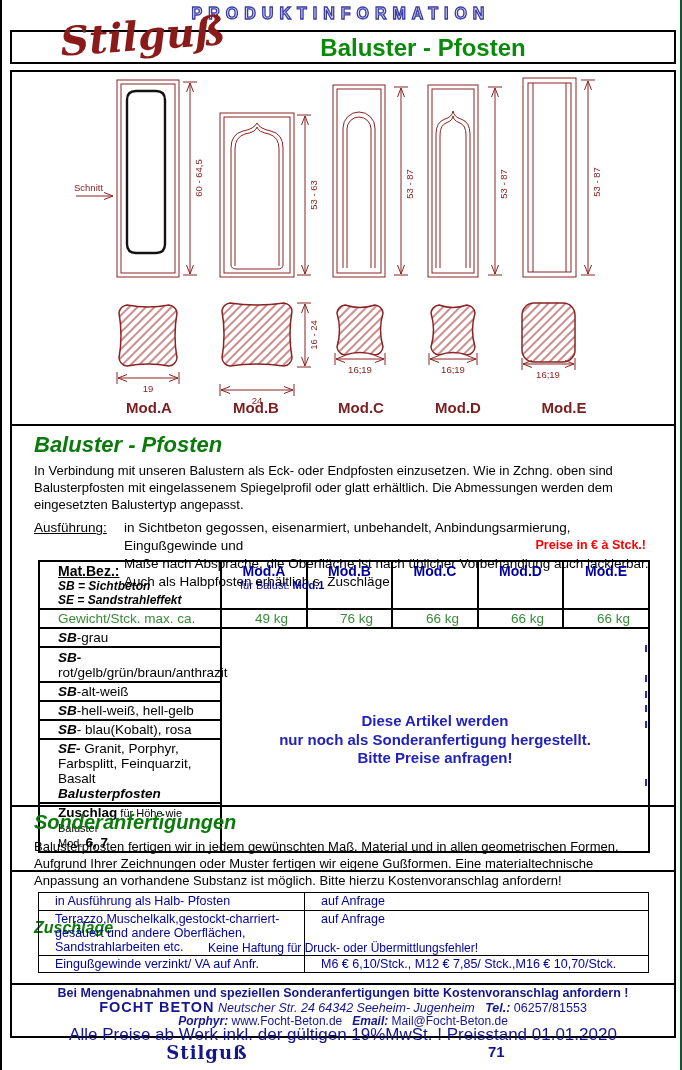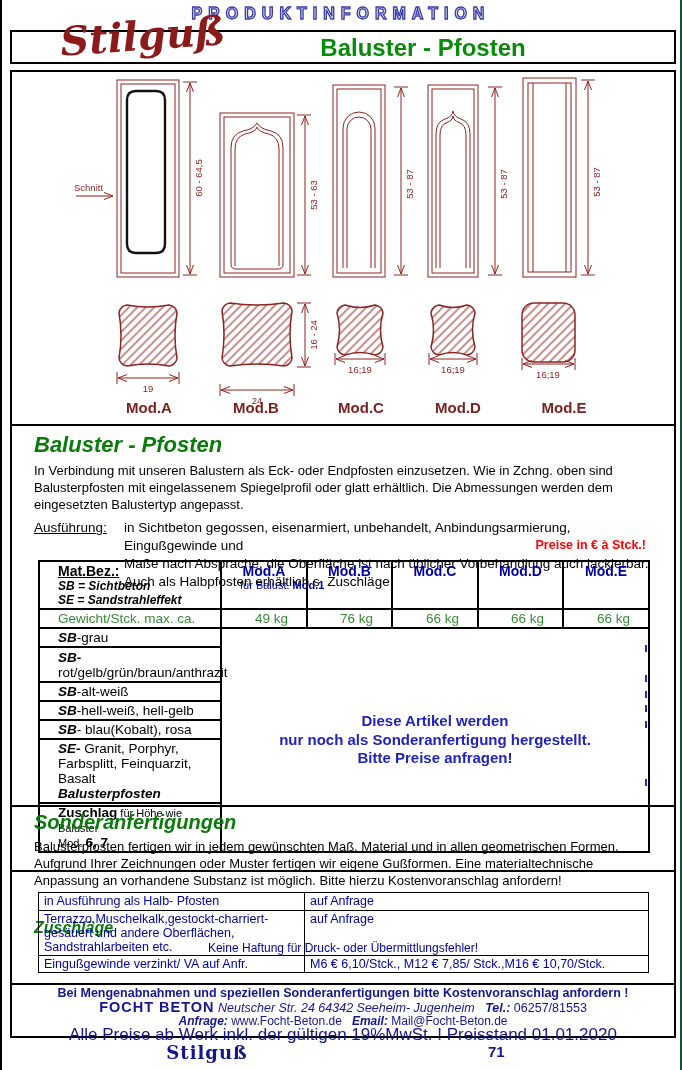--- a/index.html
+++ b/index.html
@@ -42,21 +42,21 @@
   .sm { font-size:11px; }
   .notice-cell { position:relative; vertical-align:middle; }
   .notice { text-align:center; color:#2222bb; font-weight:bold; font-size:15px; line-height:1.25; white-space:pre-line; }
   .dash { position:absolute; right:1px; width:2px; height:7px; background:#2a2ac0; }
 
   .divider { position:absolute; left:0; width:662px; border-top:2px solid #000; }
   .sonder { position:absolute; left:22px; top:739px; width:618px; }
   .zus-h { position:absolute; left:22px; top:847px; font-size:16px; font-weight:bold; font-style:italic; color:#0a7a0a; }
 
   table.zus { position:absolute; left:26px; top:820px; width:610px; border-collapse:collapse; table-layout:fixed; }
-  table.zus td { border:1.5px solid #000; padding:1px 5px; vertical-align:top;
+  table.zus td { border:1.5px solid #000; padding:1px 16px; vertical-align:top;
                  color:#00009b; font-size:12.5px; white-space:pre-line; }
 
   .disclaimer { position:absolute; left:0; width:662px; top:869px; text-align:center; color:#00009b; font-size:12px; }
 
   .footer { position:absolute; left:0; width:662px; top:914px; text-align:center; color:#16168c; }
   .f1 { font-weight:bold; font-size:12.5px; line-height:14px; }
   .f2 { font-size:12.5px; line-height:14px; }
   .f2 .brand { font-weight:bold; font-size:14.5px; letter-spacing:1px; }
   .f2 .addr { font-style:italic; }
   .f3 { font-size:12px; line-height:13px; }
@@ -342,21 +342,21 @@
 
     <div class="footer">
       <div class="f1">Bei Mengenabnahmen und speziellen Sonderanfertigungen bitte Kostenvoranschlag anfordern !</div>
       <div class="f2">
         <span class="brand">FOCHT BETON</span>
         <span class="addr">Neutscher Str. 24   64342 Seeheim- Jugenheim</span>&nbsp;&nbsp;
         <span class="lbl-bi">Tel.:</span>
         <span>06257/81553</span>
       </div>
       <div class="f3">
-        <span class="lbl-bi">Anfrage:</span>
+        <span class="lbl-bi">Porphyr:</span>
         <span>www.Focht-Beton.de</span>&nbsp;&nbsp;
         <span class="lbl-bi">Email:</span>
         <span>Mail@Focht-Beton.de</span>
       </div>
       <div class="f4">Alle Preise ab Werk inkl. der gültigen 19%MwSt. !   Preisstand 01.01.2020</div>
     </div>
   </div>
 
   <div class="bottom-brand">Stilguß</div>
   <div class="page-num">71</div>

